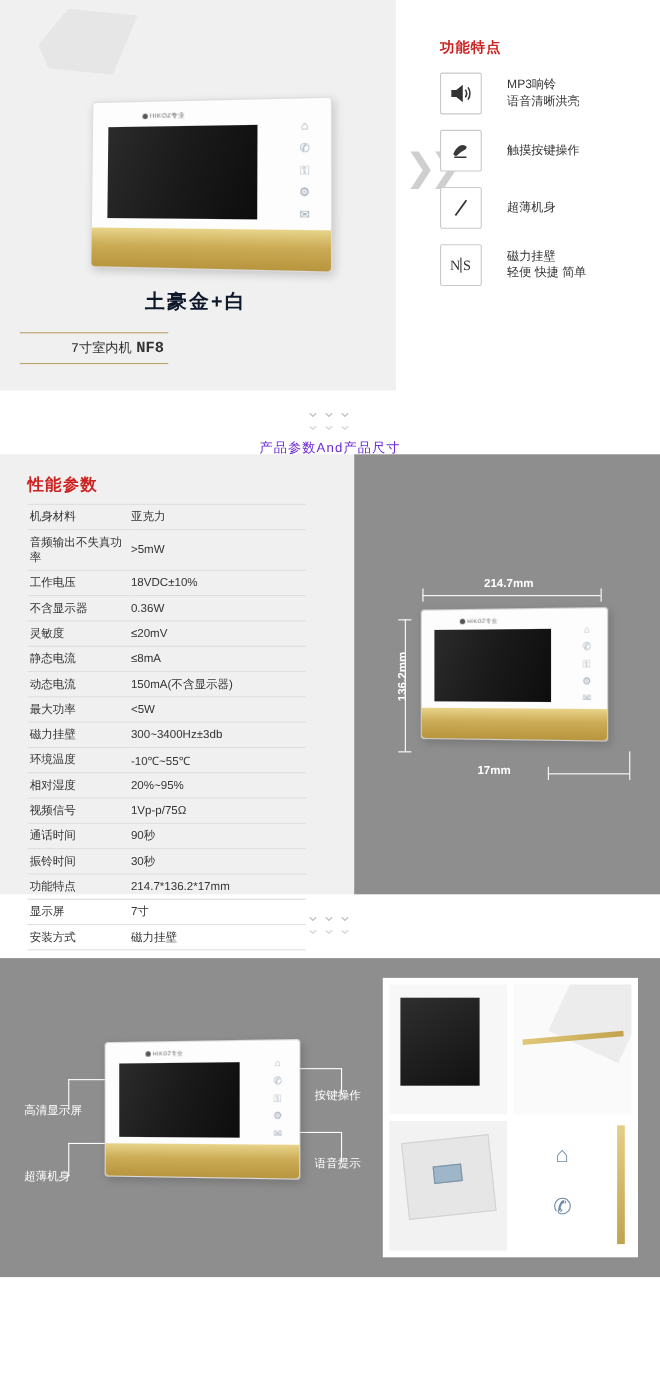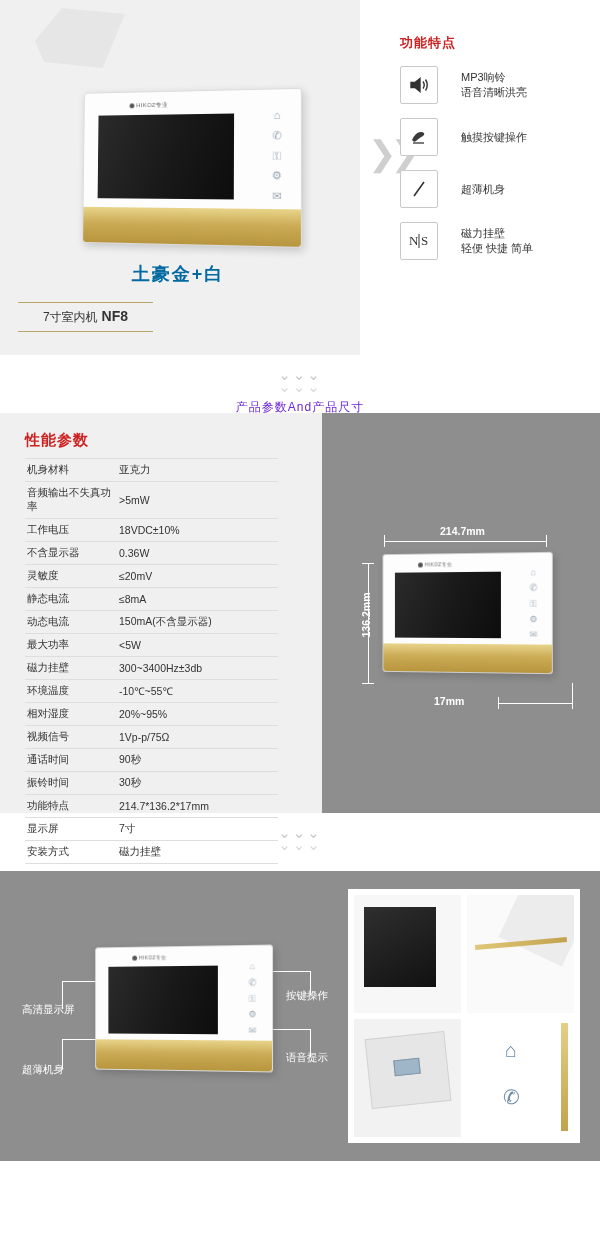--- a/index.html
+++ b/index.html
@@ -88,33 +88,34 @@
   }
   .device-keys span { line-height: 1; }
 
   .hero-title {
     position: absolute;
     left: 0; top: 262px;
     width: 356px;
     text-align: center;
     font-size: 18px;
     font-weight: bold;
-    color: #0369a1;
+    color: #0f172a;
     letter-spacing: 2px;
   }
   .hero-model-box {
     position: absolute;
     left: 18px; top: 302px;
     width: 135px;
     border-top: 1px solid #b9a46a;
     border-bottom: 1px solid #b9a46a;
     padding: 5px 4px;
-    text-align: center;
+    text-align: right;
     font-size: 12px;
     color: #333;
+    font-family: Liberation Mono, monospace;
   }
   .hero-model-box b { font-size: 14px; margin-left: 4px; }
   .hero-specs {
     position: absolute;
     left: 175px; top: 303px;
     font-size: 9px;
     color: #555;
     line-height: 15px;
   }
   .hero-specs .bullet { color: #b9a46a; margin-right: 4px; }

